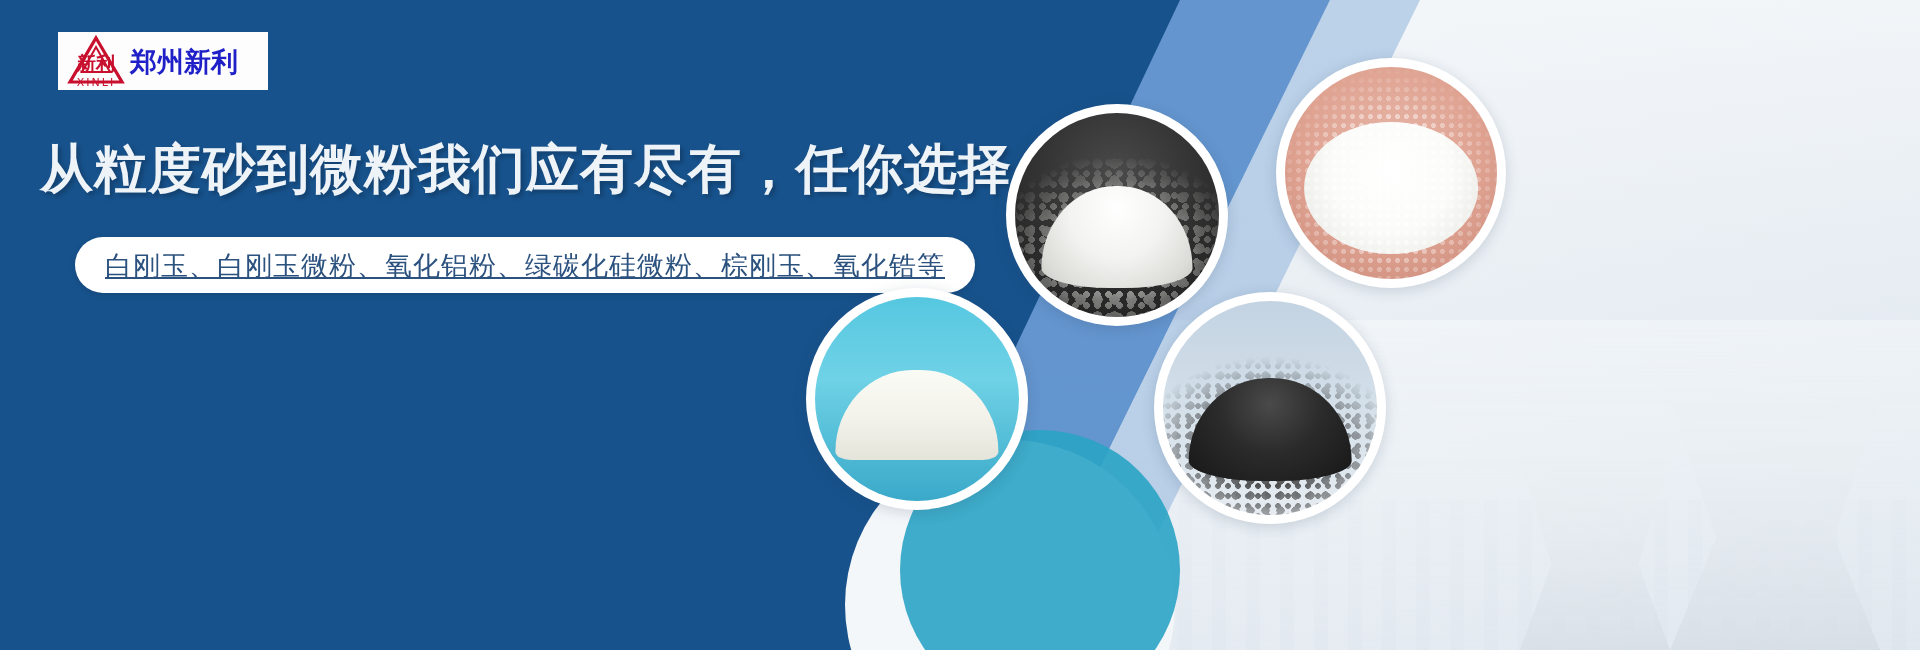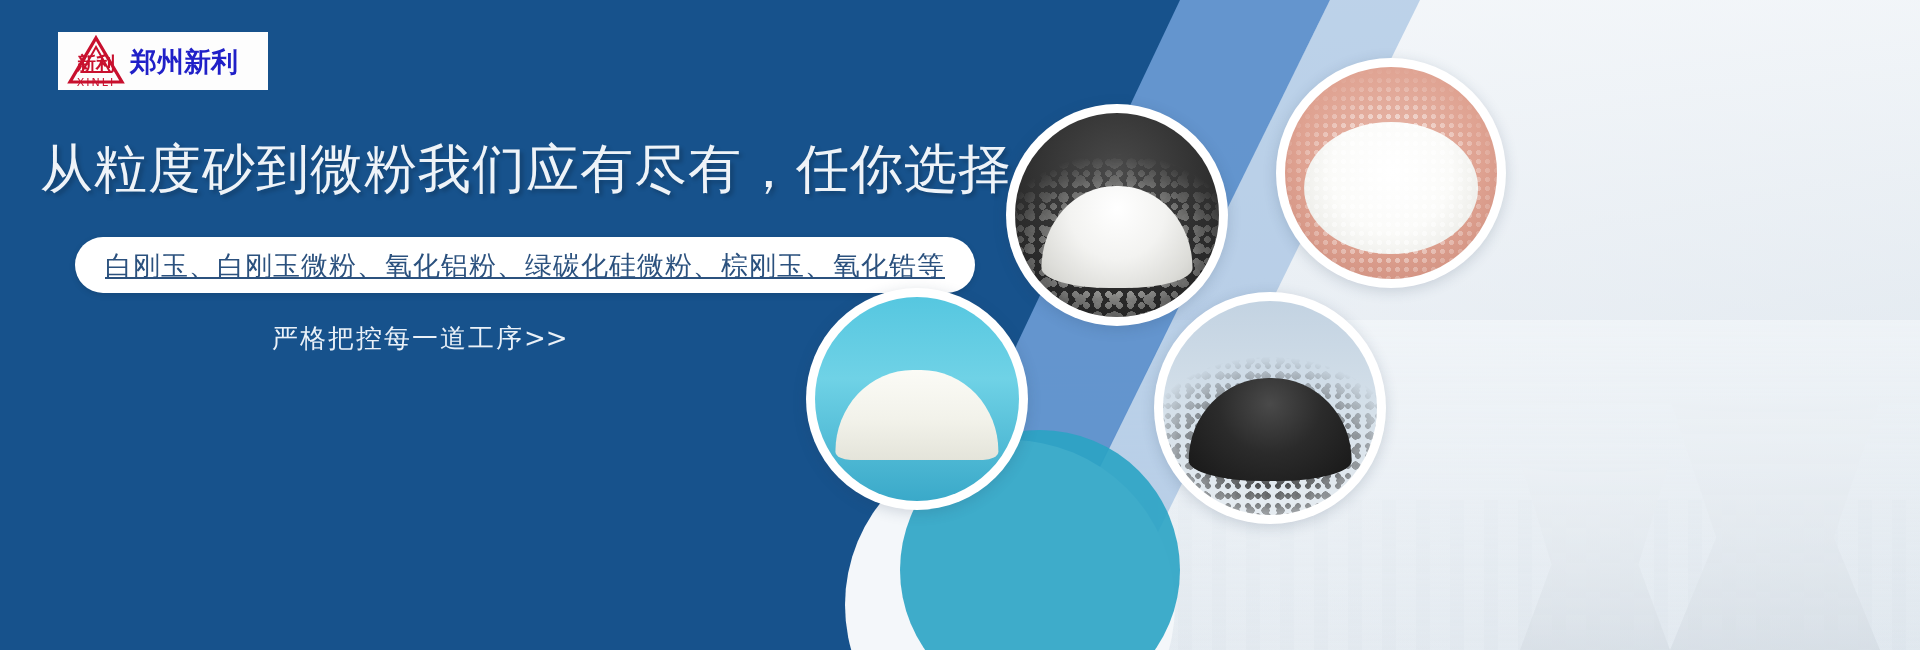--- a/index.html
+++ b/index.html
@@ -128,21 +128,21 @@
     text-shadow: 1px 1px 0 rgba(255,255,255,.6);
     text-align: right;
   }
 
   
   .headline {
     position: absolute;
     left: 40px; top: 140px;
     color: #eef3f8;
     font-size: 53px;
-    font-weight: normal;
+    font-weight: bold;
     letter-spacing: 1px;
     white-space: nowrap;
     text-shadow: 3px 3px 4px rgba(0,0,0,.22);
     line-height: 1.1;
   }
 
   
   .pill {
     position: absolute;
     left: 75px; top: 237px;
@@ -284,23 +284,20 @@
     </div>
     <div class="logo-word">郑州新利</div>
   </div>
 
   <div class="headline">从粒度砂到微粉我们应有尽有，任你选择</div>
 
   <div class="pill">
     <span class="pill-text">白刚玉、白刚玉微粉、氧化铝粉、绿碳化硅微粉、棕刚玉、氧化锆等</span>
   </div>
 
-  <div class="cta">
-    <span>严格把控每一道工序</span><span class="arrows">&gt;&gt;</span>
-  </div>
 
   <div class="circ c1">
     <div class="circ-inner">
       <div class="speckle"></div>
       <div class="pile"></div>
     </div>
   </div>
 
   <div class="circ c2">
     <div class="circ-inner">

